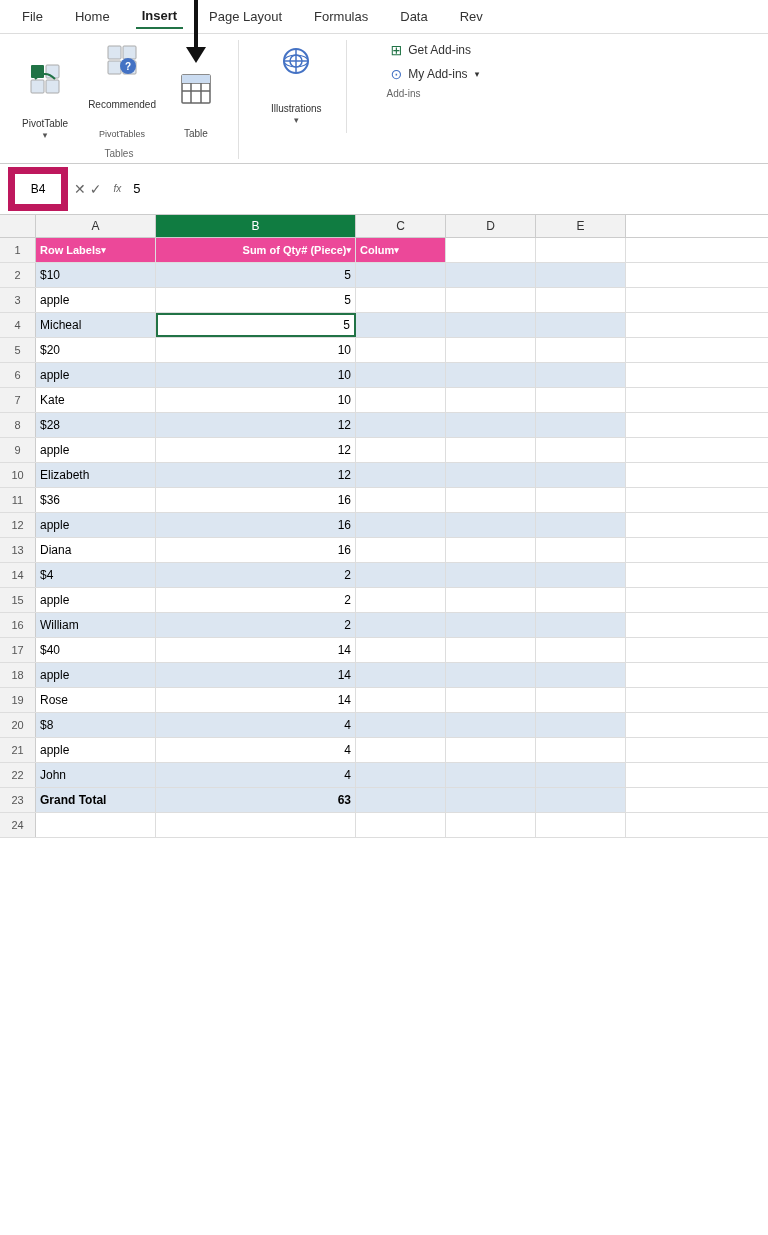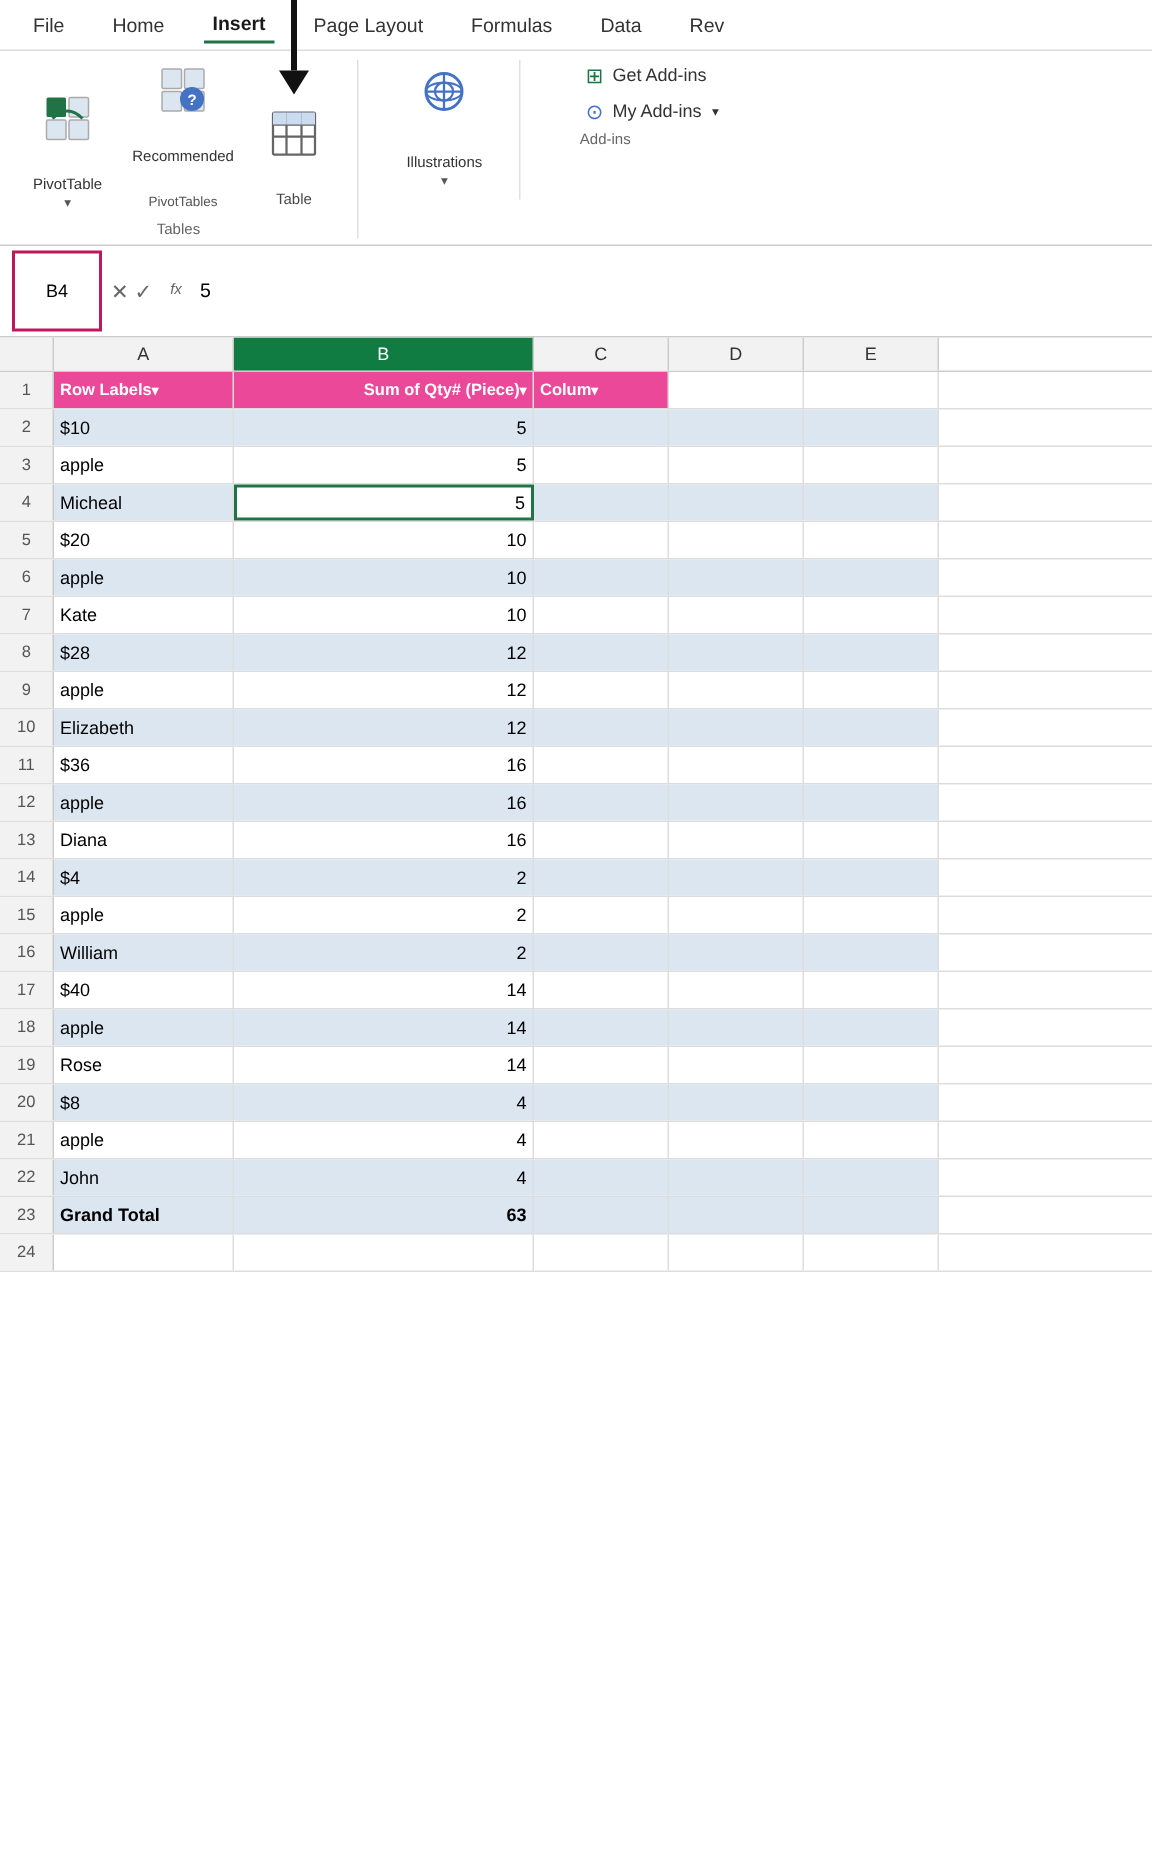--- a/index.html
+++ b/index.html
@@ -131,22 +131,22 @@
     
     .formula-bar {
       display: flex;
       align-items: center;
       border-bottom: 1px solid #ccc;
       padding: 3px 8px;
       gap: 6px;
       background: #fff;
     }
     .cell-ref {
-      border: 2px solid #be185d;
-      padding: 18px 8px;
+      border: 7px solid #be185d;
+      padding: 8px 8px;
       font-size: 12px;
       min-width: 60px;
       text-align: center;
     }
     .formula-controls {
       display: flex;
       align-items: center;
       gap: 4px;
       color: #666;
       font-size: 14px;

